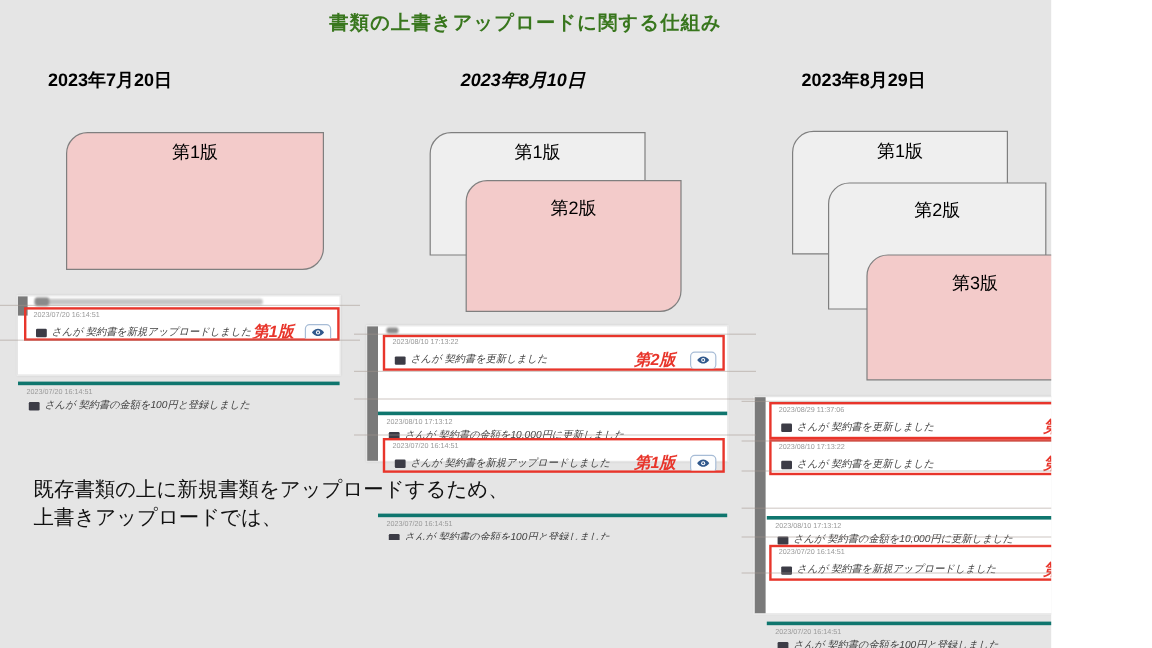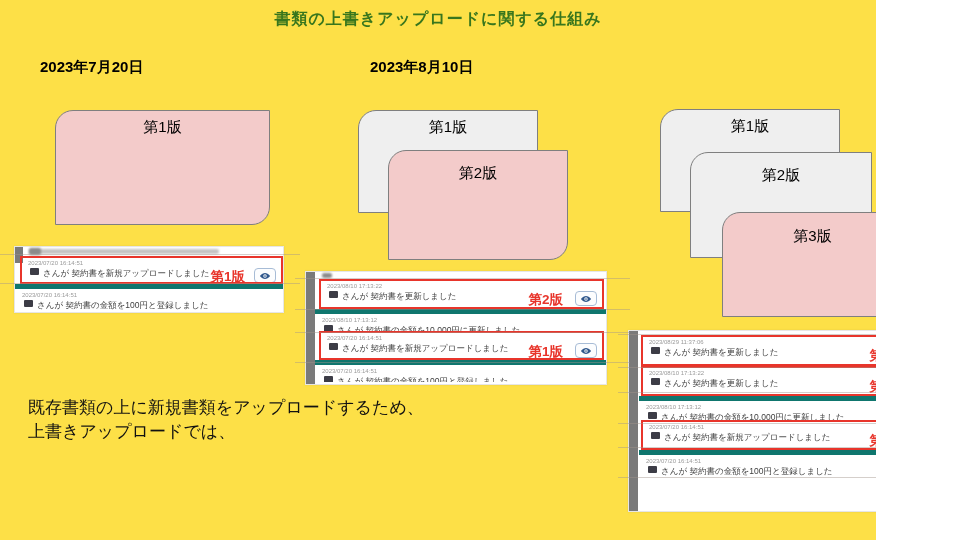--- a/index.html
+++ b/index.html
@@ -1,17 +1,17 @@
 <!DOCTYPE html>
 <html><head>
 <meta charset="utf-8">
 <style>
   html,body{margin:0;padding:0;background:#fff;}
   .slide{
-    position:relative;width:876px;height:540px;background:#fde047;overflow:hidden;
+    position:relative;width:876px;height:540px;background:#e5e5e5;overflow:hidden;
     font-family:"Liberation Sans",sans-serif;
   }
   .title{
     position:absolute;top:9px;left:0;width:100%;text-align:center;
     font-size:16px;font-weight:bold;color:#38761d;letter-spacing:1px;
   }
   .date{
     position:absolute;width:220px;text-align:left;
     font-size:15px;font-weight:bold;color:#000;
   }
@@ -23,44 +23,45 @@
   .doc-shape.pink{background:#f3cbca;}
   .doc-shape.gray{background:#efefef;}
   .shot{
     position:absolute;background:#fff;border:1px solid #e6e6e6;box-sizing:border-box;
     box-shadow:0 0 2px rgba(0,0,0,0.08);
   }
   .scrollbar-v{position:absolute;background:#7a7a7a;width:9px;}
   .shot-content{position:relative;height:100%;}
   .blur-streak{position:absolute;background:#c4c4c4;filter:blur(1px);border-radius:2px;}
   .log-row{position:relative;box-sizing:border-box;padding:2px 3px 1px 7px;overflow:hidden;}
-  .log-row.plain{border-top:5px solid #0f766e;}
+  .log-row.plain{border-top:3px solid #0f766e;margin-top:34px;}
   .log-row.hl{border:2px solid #e8352b;padding:1px 3px 1px 6px;}
   .row-time{font-size:6px;line-height:8px;color:#9a9a9a;white-space:nowrap;}
-  .row-line{display:flex;align-items:flex-start;margin-top:1px;}
+  .row-line{display:flex;align-items:center;margin-top:1px;font-style:italic;}
   .user-blob{display:inline-block;width:9px;height:7px;background:#3c3c46;border-radius:1px;margin:0 4px 0 2px;flex:none;}
   .row-text{font-size:8.5px;color:#3e3e3e;white-space:nowrap;}
   .ver-label{margin-left:auto;font-size:13.5px;font-weight:bold;color:#e8352b;margin-right:12px;flex:none;white-space:nowrap;}
   .eye-btn{
     width:22px;height:15px;border:1px solid #a7bcd6;border-radius:4px;background:#fcfdfe;
     display:flex;align-items:center;justify-content:center;flex:none;margin-right:2px;padding:0;cursor:pointer;
   }
   .guide{position:absolute;height:1px;background:rgba(162,148,140,0.45);pointer-events:none;}
   .note{position:absolute;left:28px;top:396px;font-size:17px;line-height:24px;color:#111;}
   .note .red{color:#ff0000;font-weight:bold;}
 </style>
 </head>
 <body>
 
 <div class="slide">
 
   <div class="title">書類の上書きアップロードに関する仕組み</div>
 
   <div class="date" style="left:40px;top:58px;">2023年7月20日</div>
-  <div class="date" style="left:370px;top:58px;">2023年8月10日</div>
+  <div class="date" style="left:384px;top:58px;font-style:italic;">2023年8月10日</div>
+  <div class="date" style="left:668px;top:58px;">2023年8月29日</div>
 
   <div class="doc-shape pink" style="left:55px;top:110px;width:215px;height:115px;padding-top:7px;">
     <span>第1版</span>
   </div>
 
   <div class="doc-shape gray" style="left:358px;top:110px;width:180px;height:103px;padding-top:7px;">
     <span>第1版</span>
   </div>
   <div class="doc-shape pink" style="left:388px;top:150px;width:180px;height:110px;padding-top:13px;">
     <span>第2版</span>

